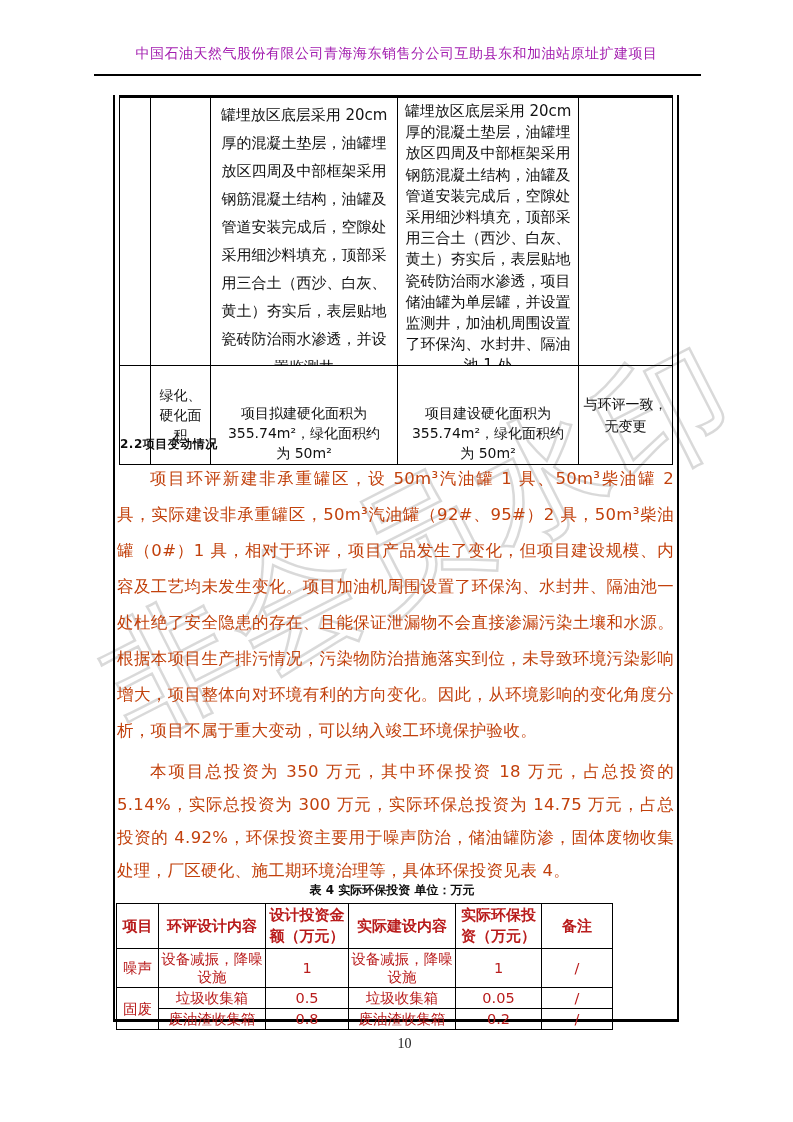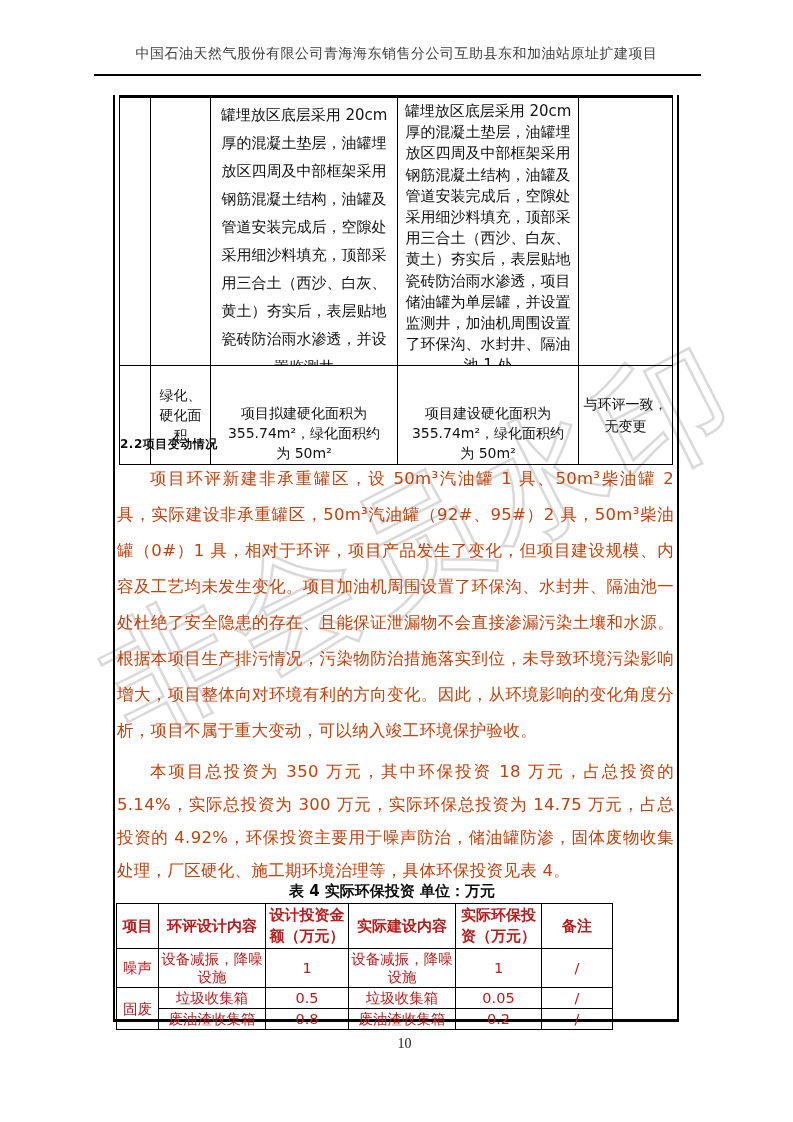--- a/index.html
+++ b/index.html
@@ -6,21 +6,21 @@
   html,body { background:#ffffff; }
   body {
     width:793px; height:1122px; position:relative; overflow:hidden;
     font-family:"DejaVu Sans", sans-serif; color:#111;
   }
   .page { position:absolute; left:0; top:0; width:793px; height:1122px; background:#fff; }
 
   
   .header-title {
     position:absolute; left:0; top:45px; width:100%;
-    text-align:center; font-size:14px; letter-spacing:0.5px; color:#404040;
+    text-align:center; font-size:14px; letter-spacing:0.5px; color:#a21caf;
   }
   .header-rule { position:absolute; left:94px; top:74px; width:607px; height:2px; background:#000; }
 
   
   .watermark {
     position:absolute; left:100px; top:450px; width:640px; height:180px;
     display:flex; align-items:center; justify-content:center;
     transform:rotate(-27deg);
     font-size:132px; letter-spacing:6px; white-space:nowrap;
     color:rgba(195,195,195,0.40);
@@ -74,21 +74,21 @@
     position:absolute; left:117px; width:557px;
     font-size:16.5px; color:#c2410c; text-align:justify; text-justify:inter-ideograph;
     text-indent:2em; letter-spacing:0.3px;
   }
   .para22 { top:461px; line-height:36px; }
   .para23 { top:755px; line-height:33px; }
 
   
   .t4-caption {
     position:absolute; left:113px; top:882px; width:524px;
-    text-align:center; font-size:15px; font-weight:bold; color:#0d0d0d;padding-left:34px;
+    text-align:center; font-size:12px; font-weight:bold; color:#0d0d0d;padding-left:34px;
   }
   table.invtable {
     position:absolute; left:116px; top:903px; width:496px;
     border-collapse:collapse; table-layout:fixed;
     font-size:14.5px; color:#b91c1c; text-align:center;
   }
   table.invtable th, table.invtable td { border:1.5px solid #000; padding:1px 2px; vertical-align:middle; }
   table.invtable th { font-weight:bold; font-size:15px; line-height:21px; height:44px; }
   table.invtable td { line-height:18px; }
   tr.inv-r1 td { height:36px; }

